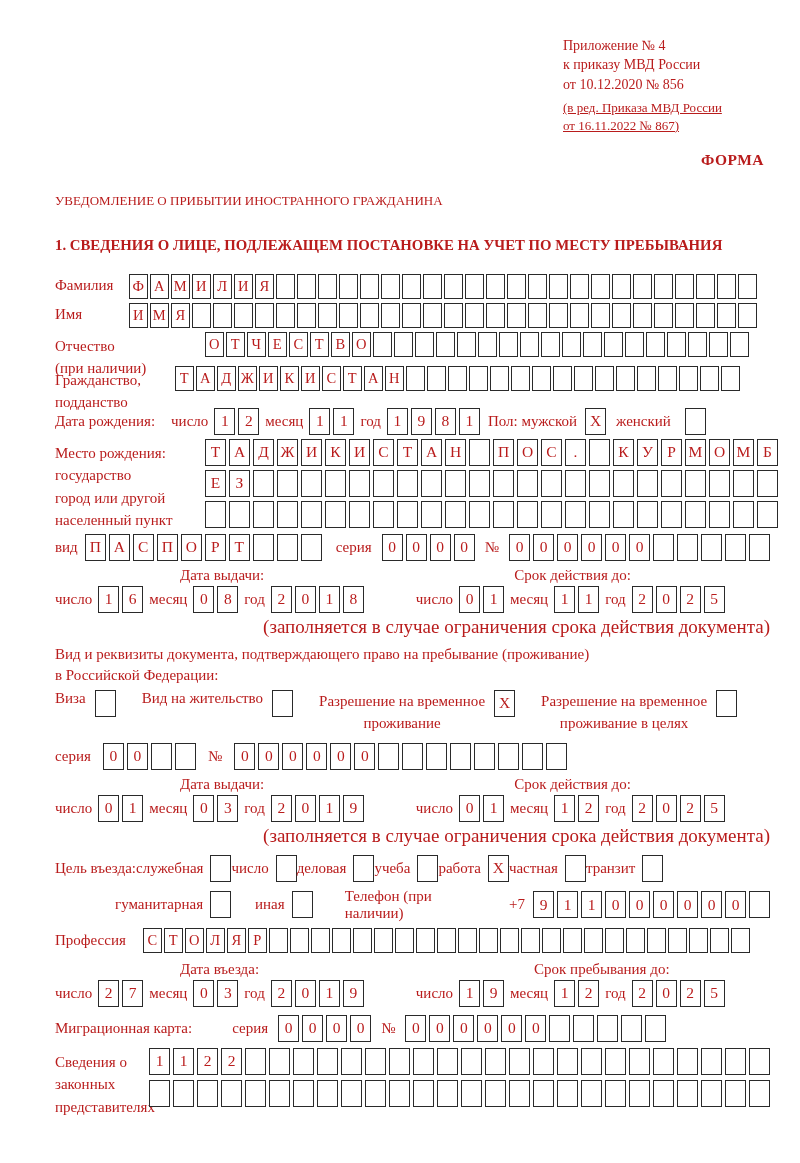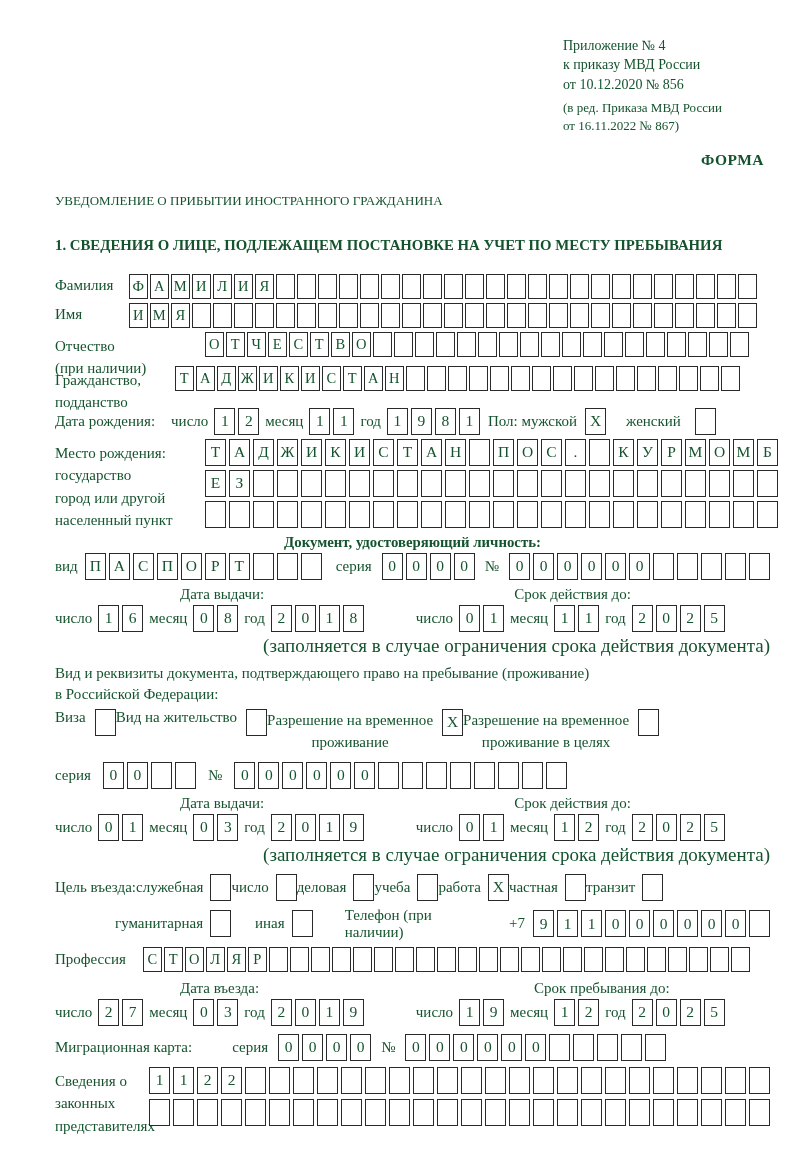--- a/index.html
+++ b/index.html
@@ -1,23 +1,23 @@
 <!DOCTYPE html>
 <html><head>
 <meta charset="utf-8">
 <style>
   html,body { margin:0; padding:0; background:#e9e9e9; }
   .page {
     width:800px; height:1163px; margin:0 auto; background:#ffffff;
-    color:#14532d; font-family:"Liberation Serif","DejaVu Serif",serif;
+    color:#b91c1c; font-family:"Liberation Serif","DejaVu Serif",serif;
     box-sizing:border-box; padding:36px 30px 0 55px; overflow:hidden; position:relative;
   }
   
   .hdr-note { margin-left:508px; font-size:14px; line-height:1.38; }
-  .hdr-note .small { font-size:13px; }
+  .hdr-note .small { font-size:13px;text-decoration:underline; }
   .hdr-note .gap { margin-top:5px; }
   .form-label { text-align:right; padding-right:6px; font-weight:bold; font-size:15.5px; margin-top:16px; letter-spacing:0.5px; }
   
   .title { text-align:left; font-weight:normal; font-size:13px; margin-top:22px; line-height:1.55; }
   .title-line2 { display:flex; justify-content:center; align-items:flex-end; gap:10px; }
   .blank-line { display:inline-block; width:56px; border-bottom:2px solid #3a3a3a; height:14px; }
   .sec-heading { font-weight:bold; font-size:14.8px; margin-top:26px; }
   
   .cells { display:inline-flex; gap:2.5px; flex:none; }
   .cell {
@@ -224,21 +224,21 @@
           <span class="cell">1</span>
           <span class="cell">9</span>
           <span class="cell">8</span>
           <span class="cell">1</span>
         </span>
     </span>
     <span>Пол: мужской</span>
     <span class="cells lg">
         <span class="cell">X</span>
       </span>
-    <span style="margin-left:12px">женский</span>
+    <span style="margin-left:2px">женский</span>
     <span class="cells lg" style="margin-left:6px">
         <span class="cell"></span>
       </span>
   </div>
 
   <div class="frow mt4">
     <span class="flabel lbl2" style="width:150px; line-height:1.6">
       <span>Место рождения:</span>
       <span>государство</span>
       <span>город или другой</span>
@@ -319,21 +319,20 @@
           <span class="cell"></span>
           <span class="cell"></span>
           <span class="cell"></span>
           <span class="cell"></span>
           <span class="cell"></span>
           <span class="cell"></span>
         </span>
     </span>
   </div>
 
-  <div class="doc-heading" style="margin-top:2px">Документ, удостоверяющий личность:</div>
 
   <div class="frow mt2" style="align-items:center">
     <span style="width:55px">вид</span>
     <span class="cells lg">
         <span class="cell">П</span>
         <span class="cell">А</span>
         <span class="cell">С</span>
         <span class="cell">П</span>
         <span class="cell">О</span>
         <span class="cell">Р</span>
@@ -411,21 +410,21 @@
   </div>
   <div class="note-right">(заполняется в случае ограничения срока действия документа)</div>
 
   <div class="frow mt8">
     <span>Вид и реквизиты документа, подтверждающего право на пребывание (проживание)</span>
   </div>
   <div class="frow mt4">
     <span>в Российской Федерации:</span>
   </div>
 
-  <div class="frow mt6" style="">
+  <div class="frow mt6" style="gap:26px">
     <span class="opt">
       <span>Виза</span>
       <span class="cells lg">
           <span class="cell"></span>
         </span>
     </span>
     <span class="opt">
       <span>Вид на жительство</span>
       <span class="cells lg">
           <span class="cell"></span>

